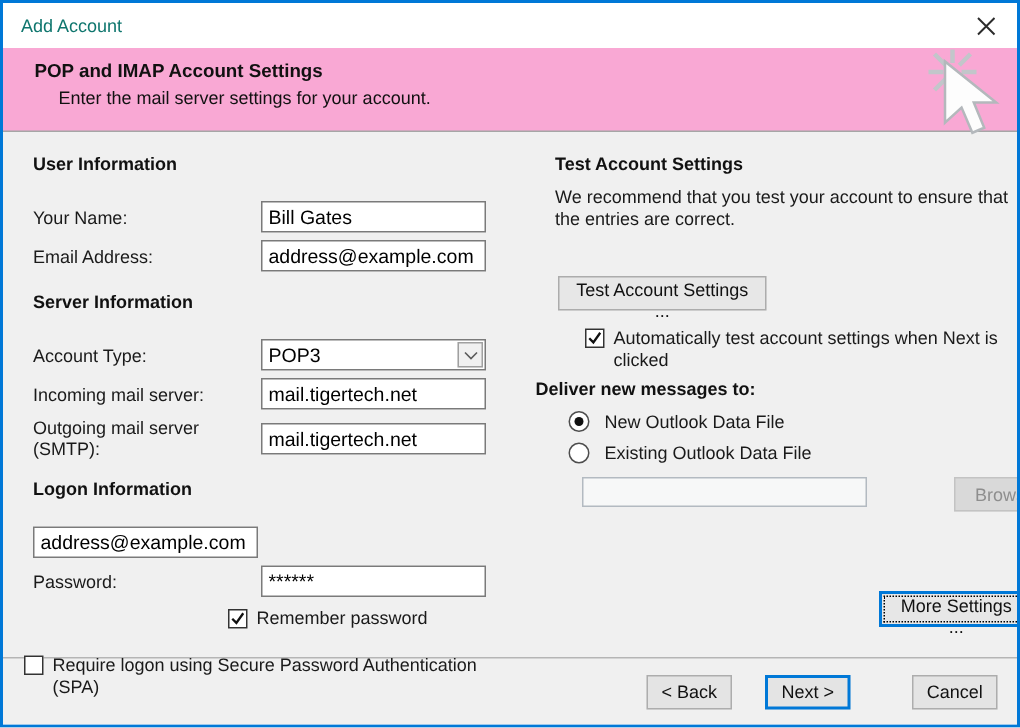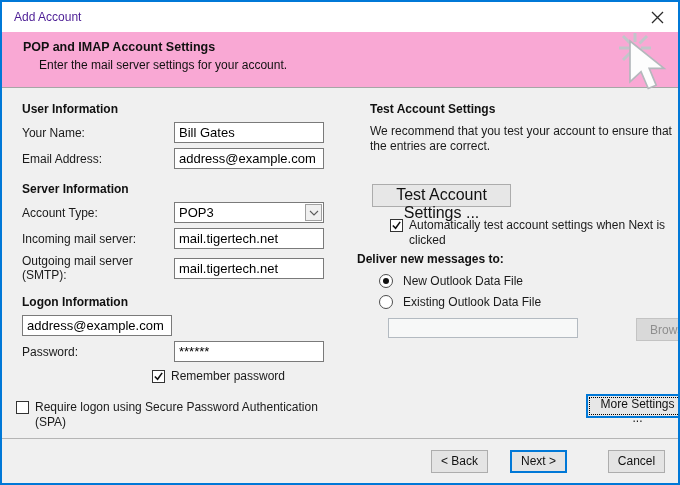--- a/index.html
+++ b/index.html
@@ -6,56 +6,56 @@
   *{box-sizing:border-box;}
   .window{
     width:680px;height:485px;
     border:2px solid #0078d7;
     background:#ffffff;
     font-family:"Liberation Sans",sans-serif;
     position:relative;overflow:hidden;
   }
   
   .titlebar{height:30px;display:flex;align-items:center;padding:0 8px 0 12px;background:#fff;}
-  .title{font-size:12px;color:#4c1d95;}
+  .title{font-size:12px;color:#0f766e;}
   .close-btn{margin-left:auto;width:26px;height:24px;display:flex;align-items:center;justify-content:center;}
   
   .header{height:56px;background:#f9a8d4;border-bottom:1px solid #a6a6a6;padding-left:21px;}
   .h-title{font-weight:bold;font-size:12.5px;color:#111;padding-top:8px;}
   .h-sub{font-size:12px;color:#111;padding-left:16px;padding-top:4px;}
   .busy-cursor{position:absolute;top:26px;right:10px;z-index:5;}
   
   .body{height:350px;background:#f0f0f0;display:flex;position:relative;}
   .col-left{width:352px;padding-left:20px;flex:none;}
   .col-right{flex:1;position:relative;padding-left:2px;}
   .sect{font-weight:bold;font-size:12px;color:#111;margin-top:13px;height:14px;}
   .sect.first{margin-top:14px;}
   .frow{display:flex;align-items:center;margin-top:5px;}
-  .frow.gap{margin-top:6px;align-items:center;}
+  .frow.gap{margin-top:18px;align-items:center;}
   .frow label{width:152px;font-size:12px;color:#1a1a1a;flex:none;}
   .tbox{width:150px;height:21px;border:1px solid #7a7a7a;background:#fff;font-family:"Liberation Sans",sans-serif;
         font-size:13px;color:#000;padding:1px 4px;outline:none;}
   
   .select{width:150px;height:21px;border:1px solid #7a7a7a;background:#fff;display:flex;align-items:center;
           padding-left:4px;font-size:13px;color:#000;}
   .dd-btn{margin-left:auto;margin-right:1px;width:17px;height:17px;background:#f0f0f0;border:1px solid #a0a0a0;
           display:flex;align-items:center;justify-content:center;}
   
   .cbrow{display:flex;gap:6px;align-items:flex-start;}
   .cb{width:13px;height:13px;border:1px solid #333;background:#fff;flex:none;display:flex;align-items:center;justify-content:center;margin-top:1px;}
   .cblabel{font-size:12px;color:#1a1a1a;line-height:15px;}
   .radio{width:14px;height:14px;border:1px solid #4d4d4d;border-radius:50%;background:#fff;flex:none;position:relative;}
   .radio.sel::after{content:"";position:absolute;left:3px;top:3px;width:6px;height:6px;border-radius:50%;background:#111;}
   .remember-row{margin:7px 0 0 130px;}
   .spa-row{margin:16px 0 0 -6px;}
   .spa-row .cblabel{width:304px;}
   
   .r-head{font-weight:bold;font-size:12px;color:#111;margin:14px 0 0 14px;}
   .r-para{font-size:12px;color:#1a1a1a;margin:8px 0 0 14px;width:302px;line-height:15px;}
-  .btn{font-family:"Liberation Sans",sans-serif;font-size:16px;color:#111;background:#e7e7e7;border:1px solid #acacac;}
+  .btn{font-family:"Liberation Sans",sans-serif;font-size:12px;color:#111;background:#e7e7e7;border:1px solid #acacac;}
   .test-btn{display:block;margin:30px 0 0 16px;width:139px;height:23px;}
   .auto-row{margin:11px 0 0 34px;}
   .auto-row .cblabel{width:258px;}
   .deliver-head{font-weight:bold;font-size:12px;color:#111;margin:4px 0 0 1px;}
   .radio-row{display:flex;align-items:center;gap:10px;margin:8px 0 0 23px;}
   .radio-row+.radio-row{margin-top:7px;}
   .rlabel{font-size:12px;color:#1a1a1a;}
   .file-row{display:flex;align-items:flex-start;margin:9px 0 0 32px;gap:32px;}
   .tbox.disabled{width:190px;height:20px;background:#f7f8f8;border:1px solid #b3bac1;color:#666;}
   .browse-btn{margin-left:26px;width:68px;height:23px;background:#d9d9d9;border:1px solid #c3c3c3;color:#8e8e8e;

